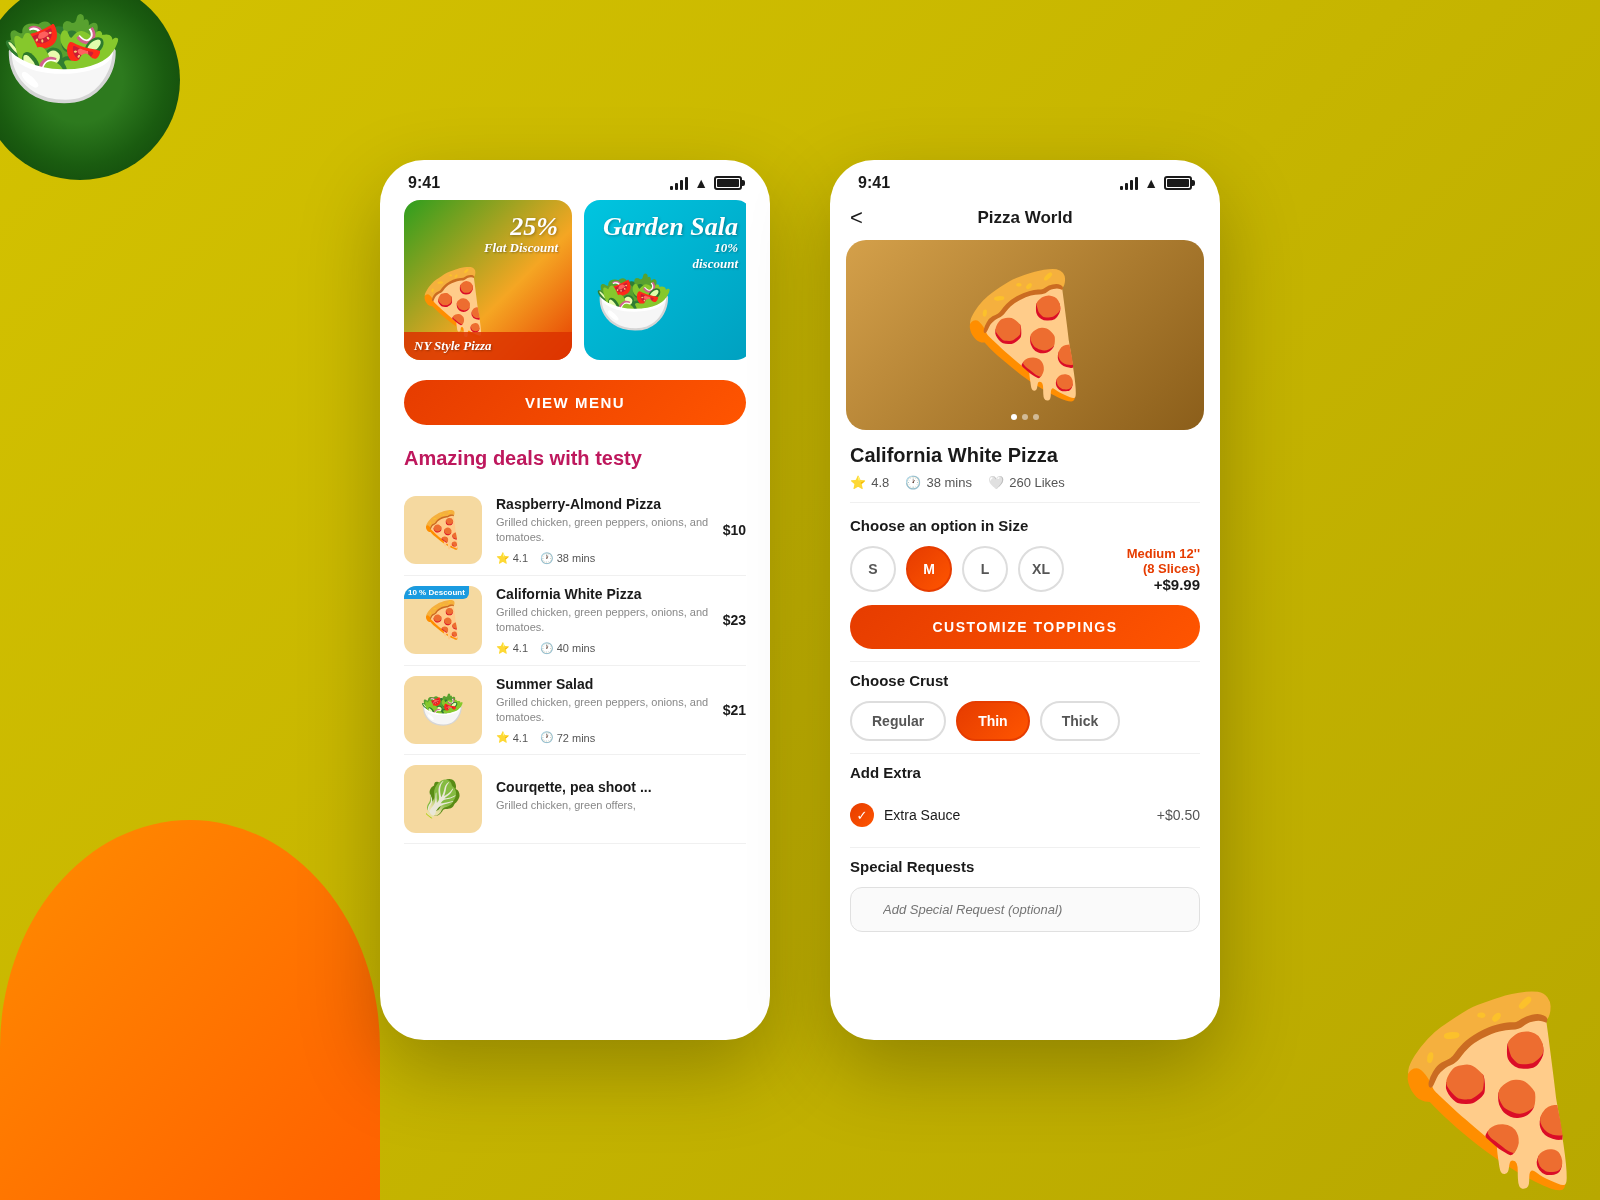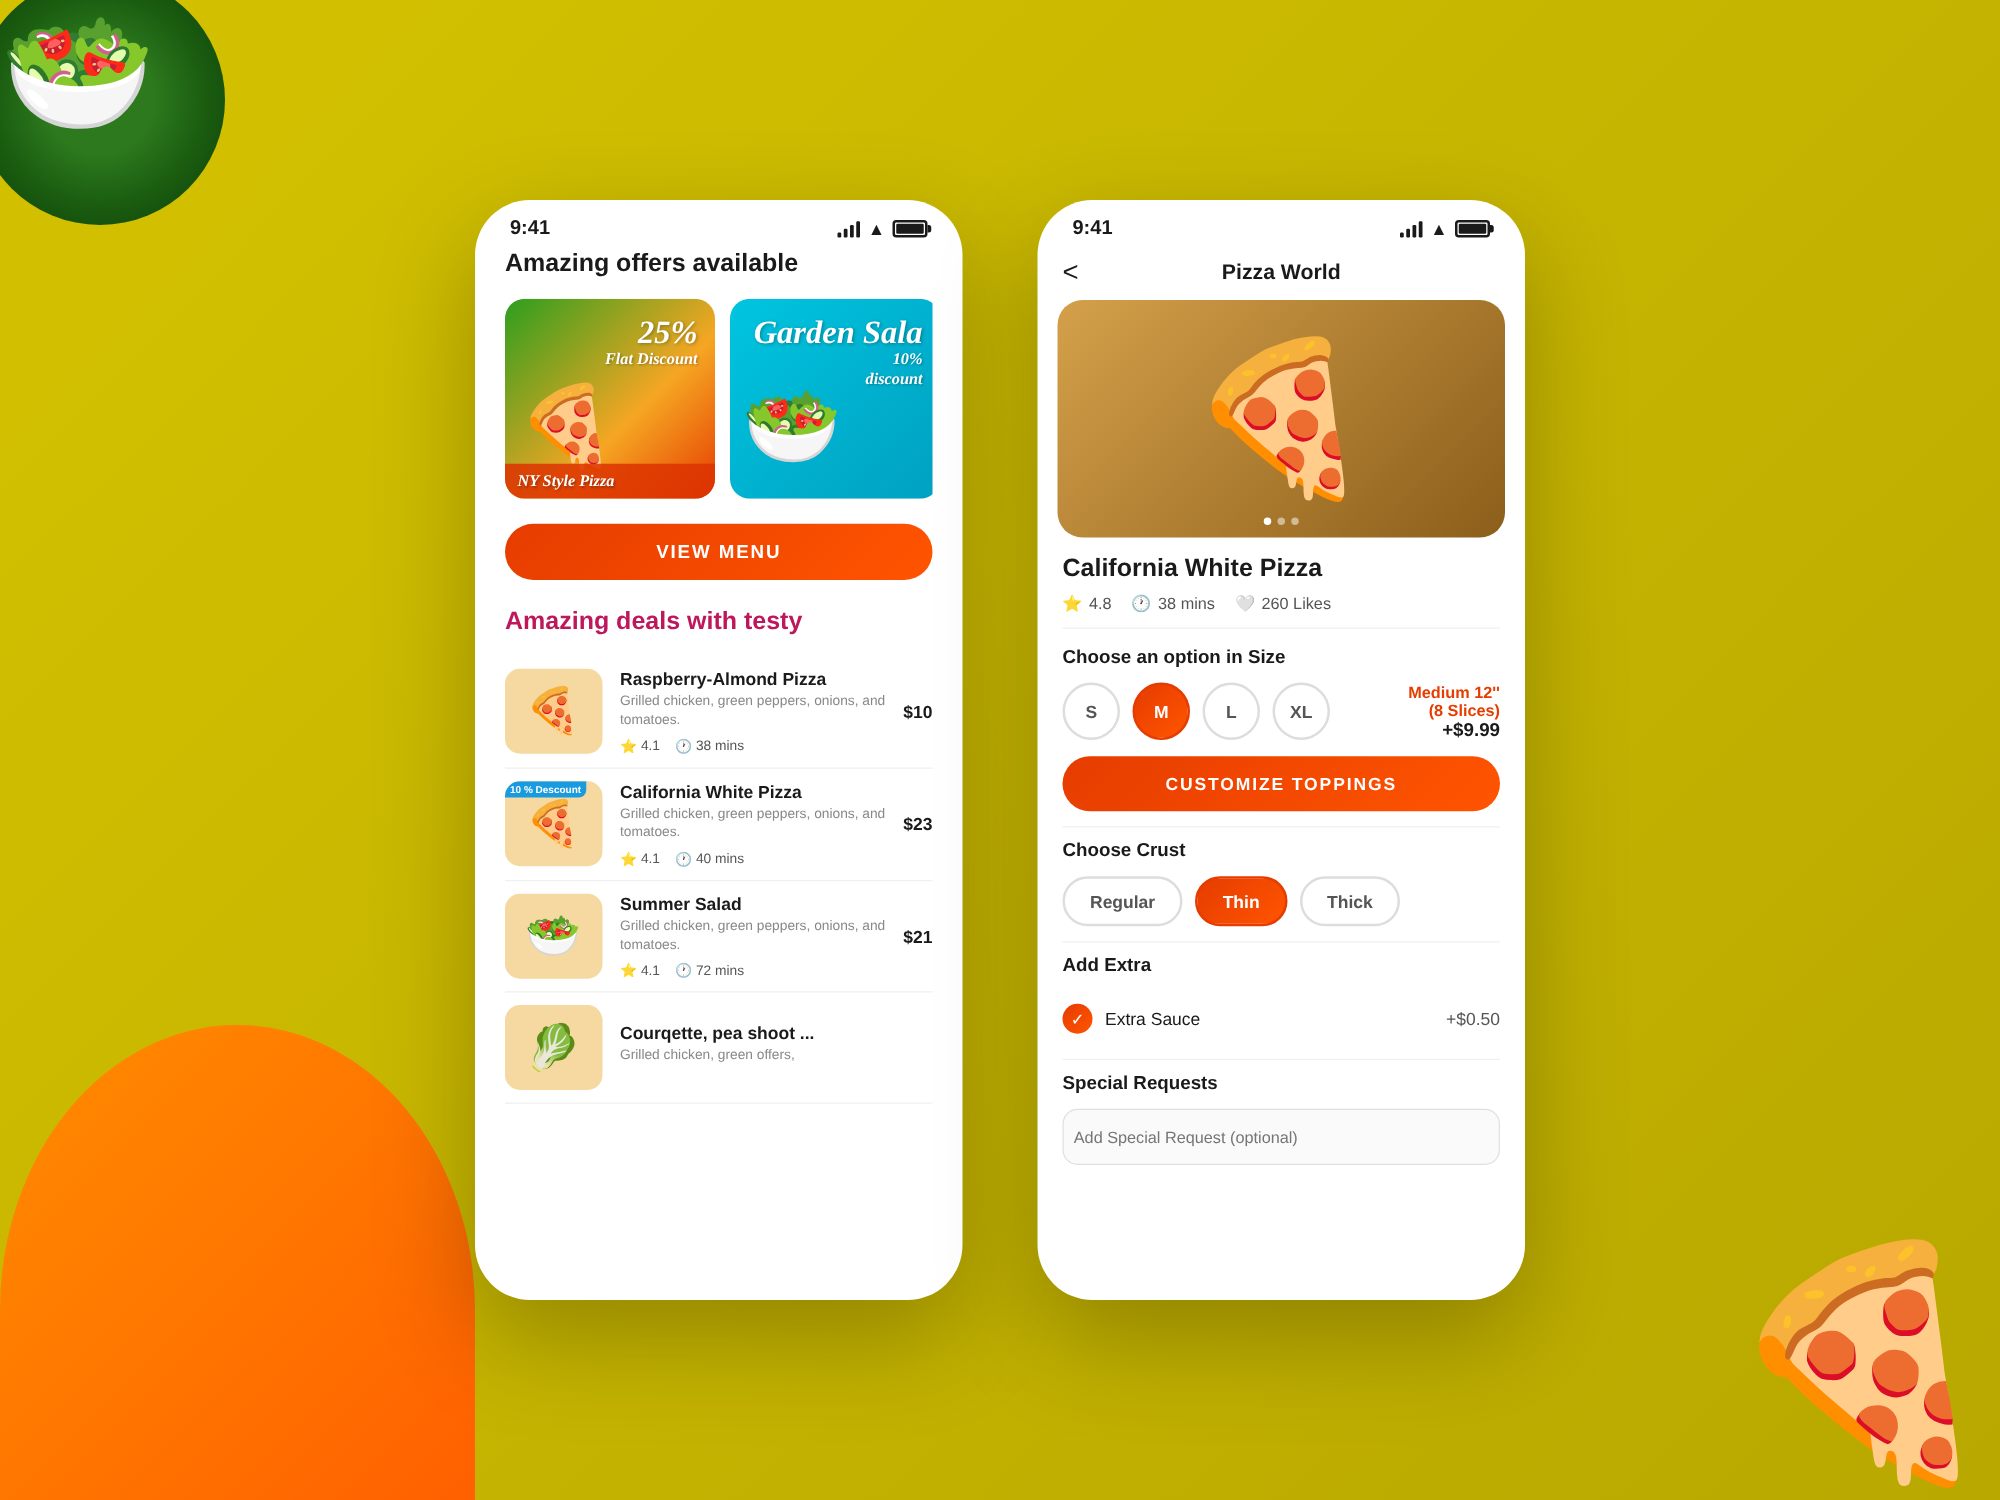--- a/index.html
+++ b/index.html
@@ -534,27 +534,28 @@
       font-size: 14px;
       color: #1a1a1a;
     }
     .extra-price {
       font-size: 14px;
       color: #555;
     }
 
     .special-request-input {
       width: 100%;
-      padding: 14px 8px;
+      padding: 14px 32px;
       border: 1.5px solid #e0e0e0;
       border-radius: 12px;
       font-size: 13px;
       color: #aaa;
       outline: none;
       background: #fafafa;
+      font-style: italic;
     }
   </style>
 </head>
 <body>
 
 <div class="bg-orange-blob"></div>
 <div class="bg-circle-small"></div>
 <div class="bg-circle-large"></div>
 <div class="salad-decoration"></div>
 <div class="pizza-decoration"></div>
@@ -573,21 +574,20 @@
           <div class="signal-bar" style="height:13px"></div>
         </div>
         <span class="wifi-icon">▲</span>
         <div class="battery-icon">
           <div class="battery-fill"></div>
         </div>
       </div>
     </div>
 
     <div class="phone-content">
-      <h2 class="offers-title">Amazing offers available</h2>
 
       <div class="offers-cards">
         <div class="offer-card offer-card-1">
           <div class="offer-card-text">
             <div class="offer-percent">25%</div>
             <div class="offer-desc">Flat Discount</div>
           </div>
           <div class="offer-card-emoji">🍕</div>
           <div class="offer-card-label">NY Style Pizza</div>
         </div>

